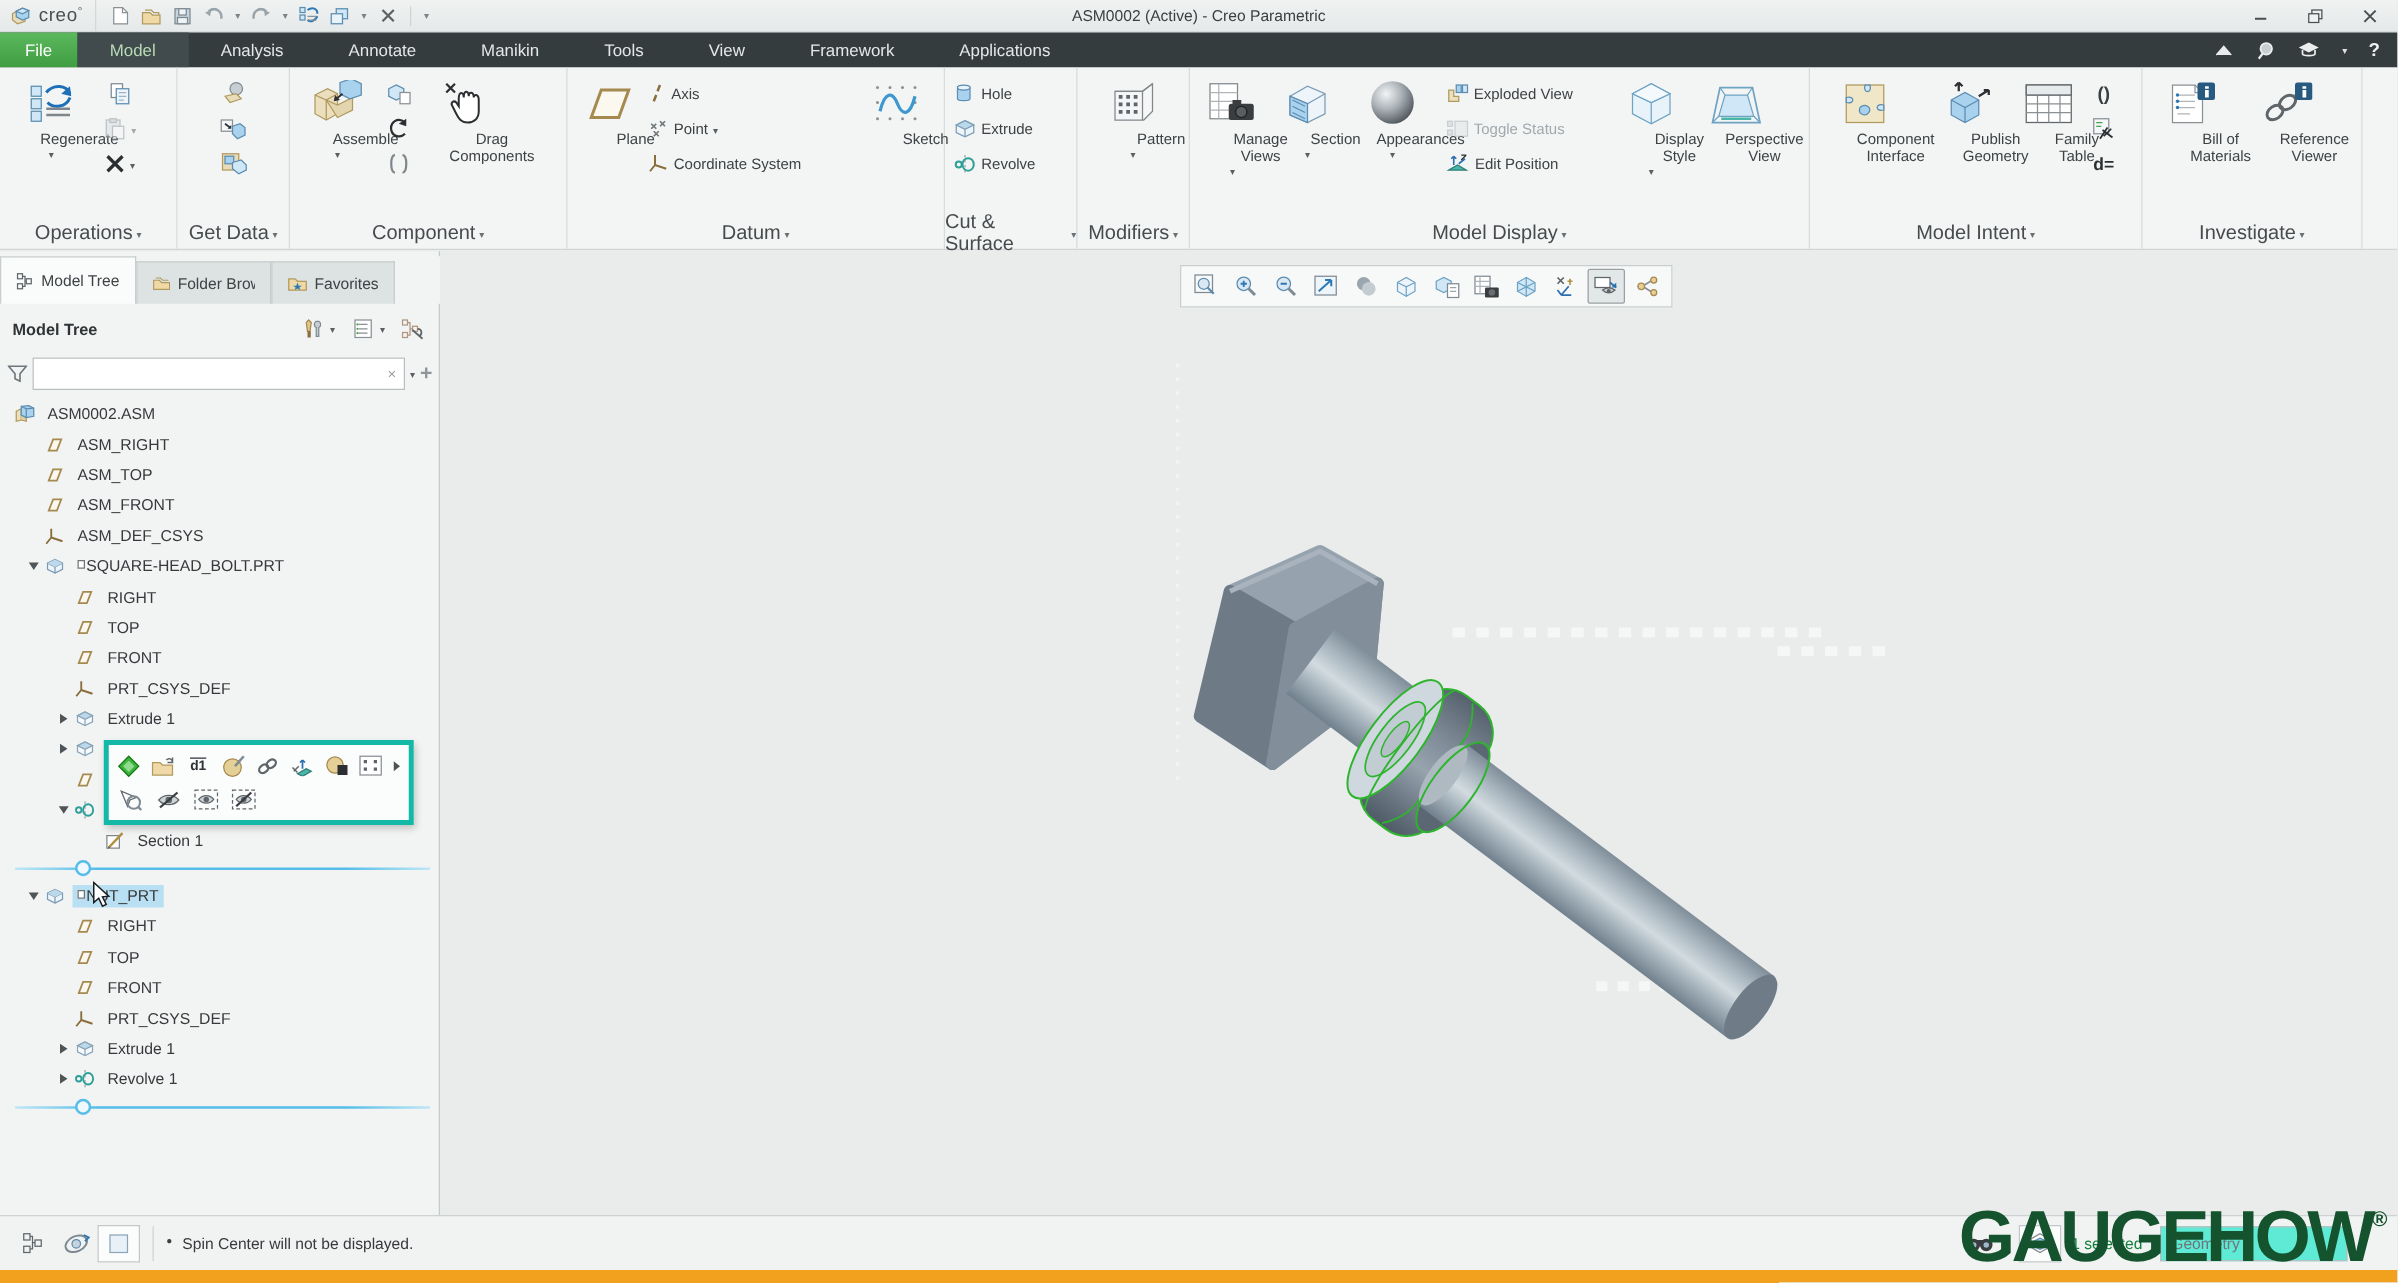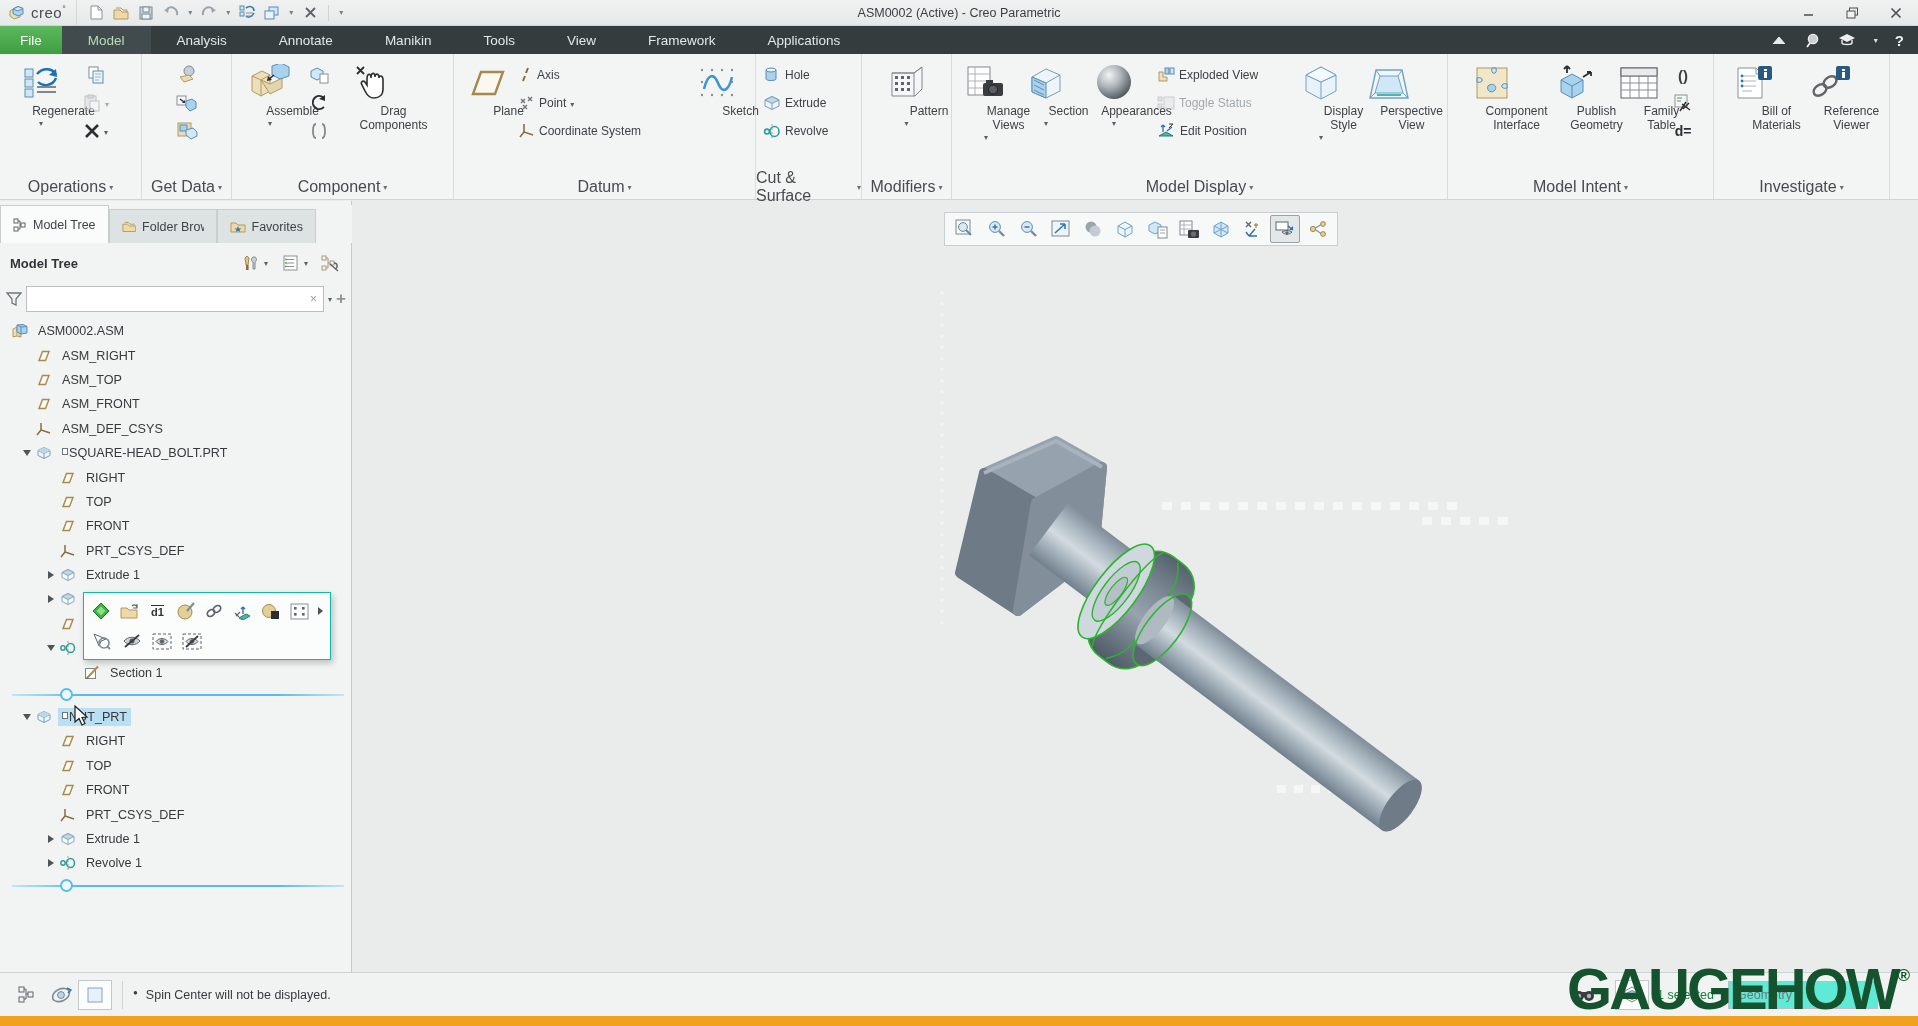--- a/index.html
+++ b/index.html
@@ -81,21 +81,21 @@
   .tico{width:20px;display:flex;align-items:center;justify-content:center;margin-right:4px;}
   .tlabel{padding:2px 4px;}
   .trow.selected .tlabel{background:#b8e0f2;}
   .l0{padding-left:10px;} .l1{padding-left:34px;} .l2{padding-left:58px;} .l3{padding-left:82px;}
   .pmark{display:inline-block;width:6px;height:7px;border:1px solid #6f767a;background:#fff;margin-right:1px;vertical-align:top;margin-top:2px;}
   .insline{height:20px;position:relative;}
   .insline .bar{position:absolute;left:12px;right:8px;top:9px;height:2px;background:linear-gradient(90deg,#bfe7f6,#56bde8 20%,#56bde8 80%,#bfe7f6);}
   .insline .knob{position:absolute;left:60px;top:3px;width:13px;height:13px;border-radius:50%;background:#eef8fd;border:2px solid #56bde8;}
 
   
-  .minibar{position:absolute;left:83px;top:391px;width:248px;height:68px;background:#fbfcfc;border:1px solid #14b8a6;
+  .minibar{position:absolute;left:83px;top:391px;width:248px;height:68px;background:#fbfcfc;border:4px solid #14b8a6;
     box-shadow:2px 3px 6px rgba(0,0,0,.22);display:flex;flex-direction:column;padding:3px 4px;}
   .minirow{display:flex;align-items:center;gap:3px;height:30px;}
   .mbtn{width:27px;height:26px;display:flex;align-items:center;justify-content:center;border-radius:2px;}
   .mmore{width:12px;display:flex;align-items:center;justify-content:center;}
   .mmore::after{content:"";border-left:5px solid #4f5456;border-top:4px solid transparent;border-bottom:4px solid transparent;}
   .dimglyph{font-size:11px;font-weight:bold;color:#2f3336;border-top:1px solid #2f3336;line-height:11px;padding-top:1px;}
 
   .cursor-arrow{position:absolute;left:74px;top:504px;z-index:30;}
 
   

